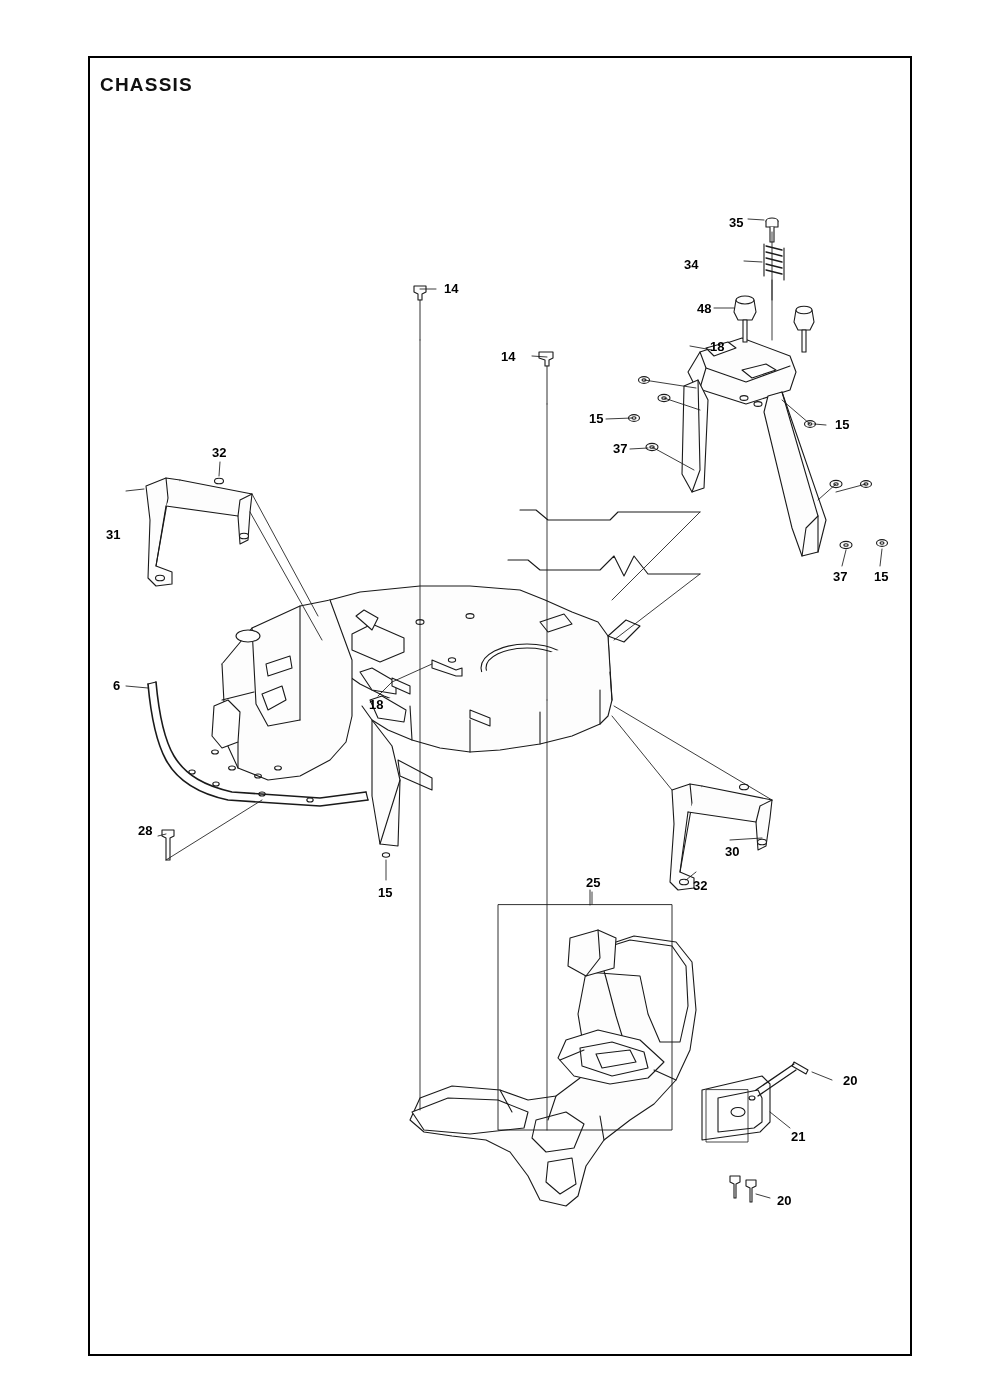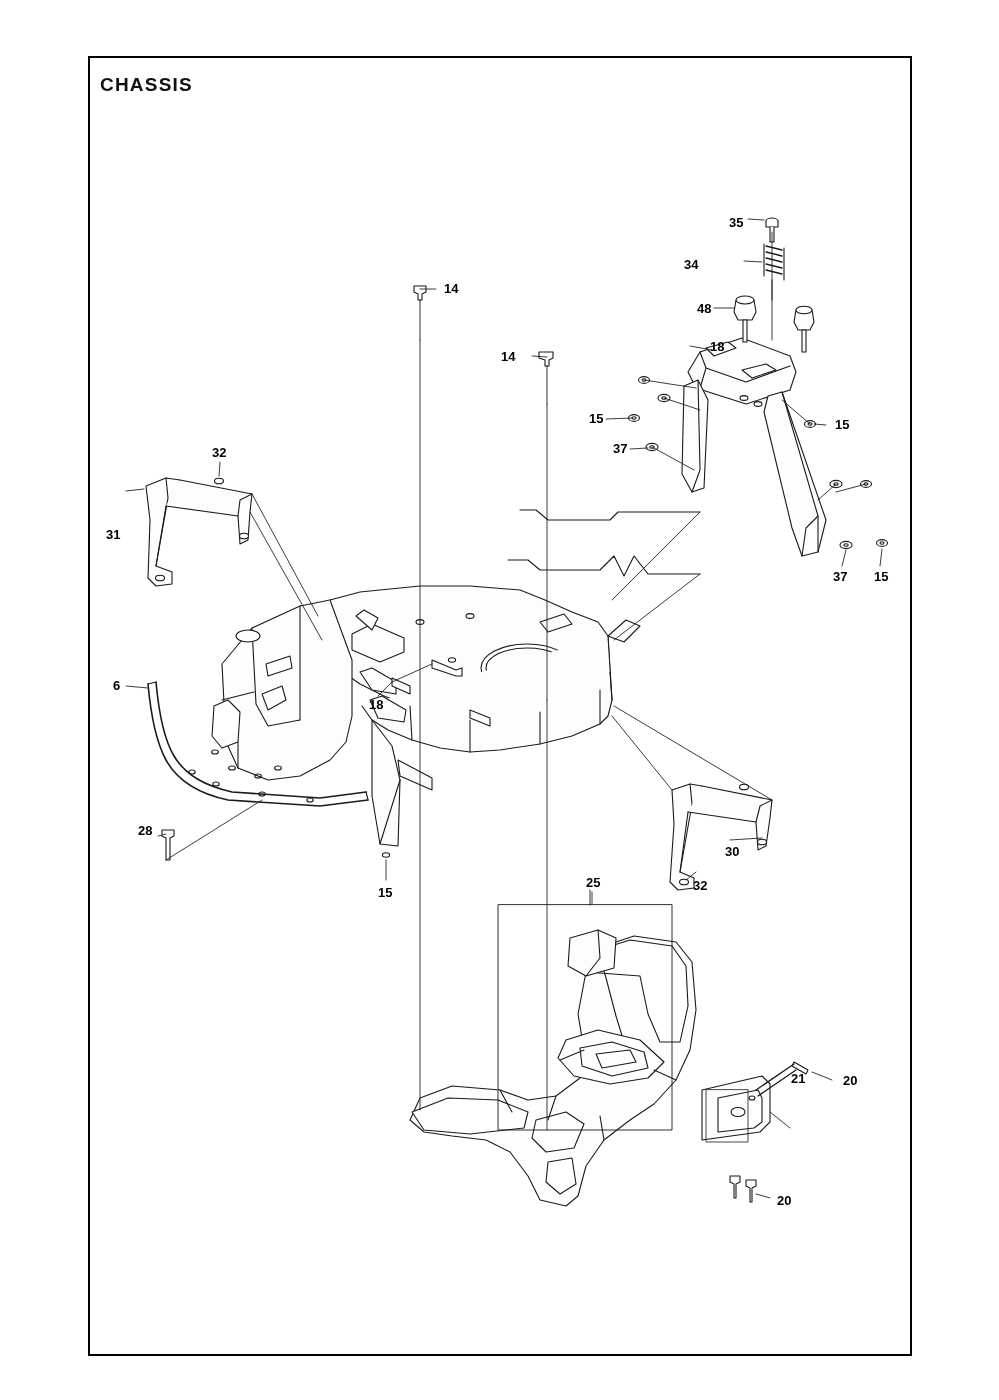--- a/index.html
+++ b/index.html
@@ -348,16 +348,16 @@
   <div class="callout" style="left:212px; top:446px;">32</div>
   <div class="callout" style="left:106px; top:484px;margin-top:44px;">31</div>
   <div class="callout" style="left:113px; top:679px;">6</div>
   <div class="callout" style="left:369px; top:698px;">18</div>
   <div class="callout" style="left:138px; top:824px;">28</div>
   <div class="callout" style="left:378px; top:886px;">15</div>
   <div class="callout" style="left:725px; top:845px;">30</div>
   <div class="callout" style="left:693px; top:879px;">32</div>
   <div class="callout" style="left:586px; top:876px;text-align:center;">25</div>
   <div class="callout" style="left:843px; top:1074px;">20</div>
-  <div class="callout" style="left:791px; top:1072px;text-align:right;">21</div>
+  <div class="callout" style="left:791px; top:1130px;text-align:right;">21</div>
   <div class="callout" style="left:777px; top:1194px;">20</div>
 
 </div>
 
 </body></html>

